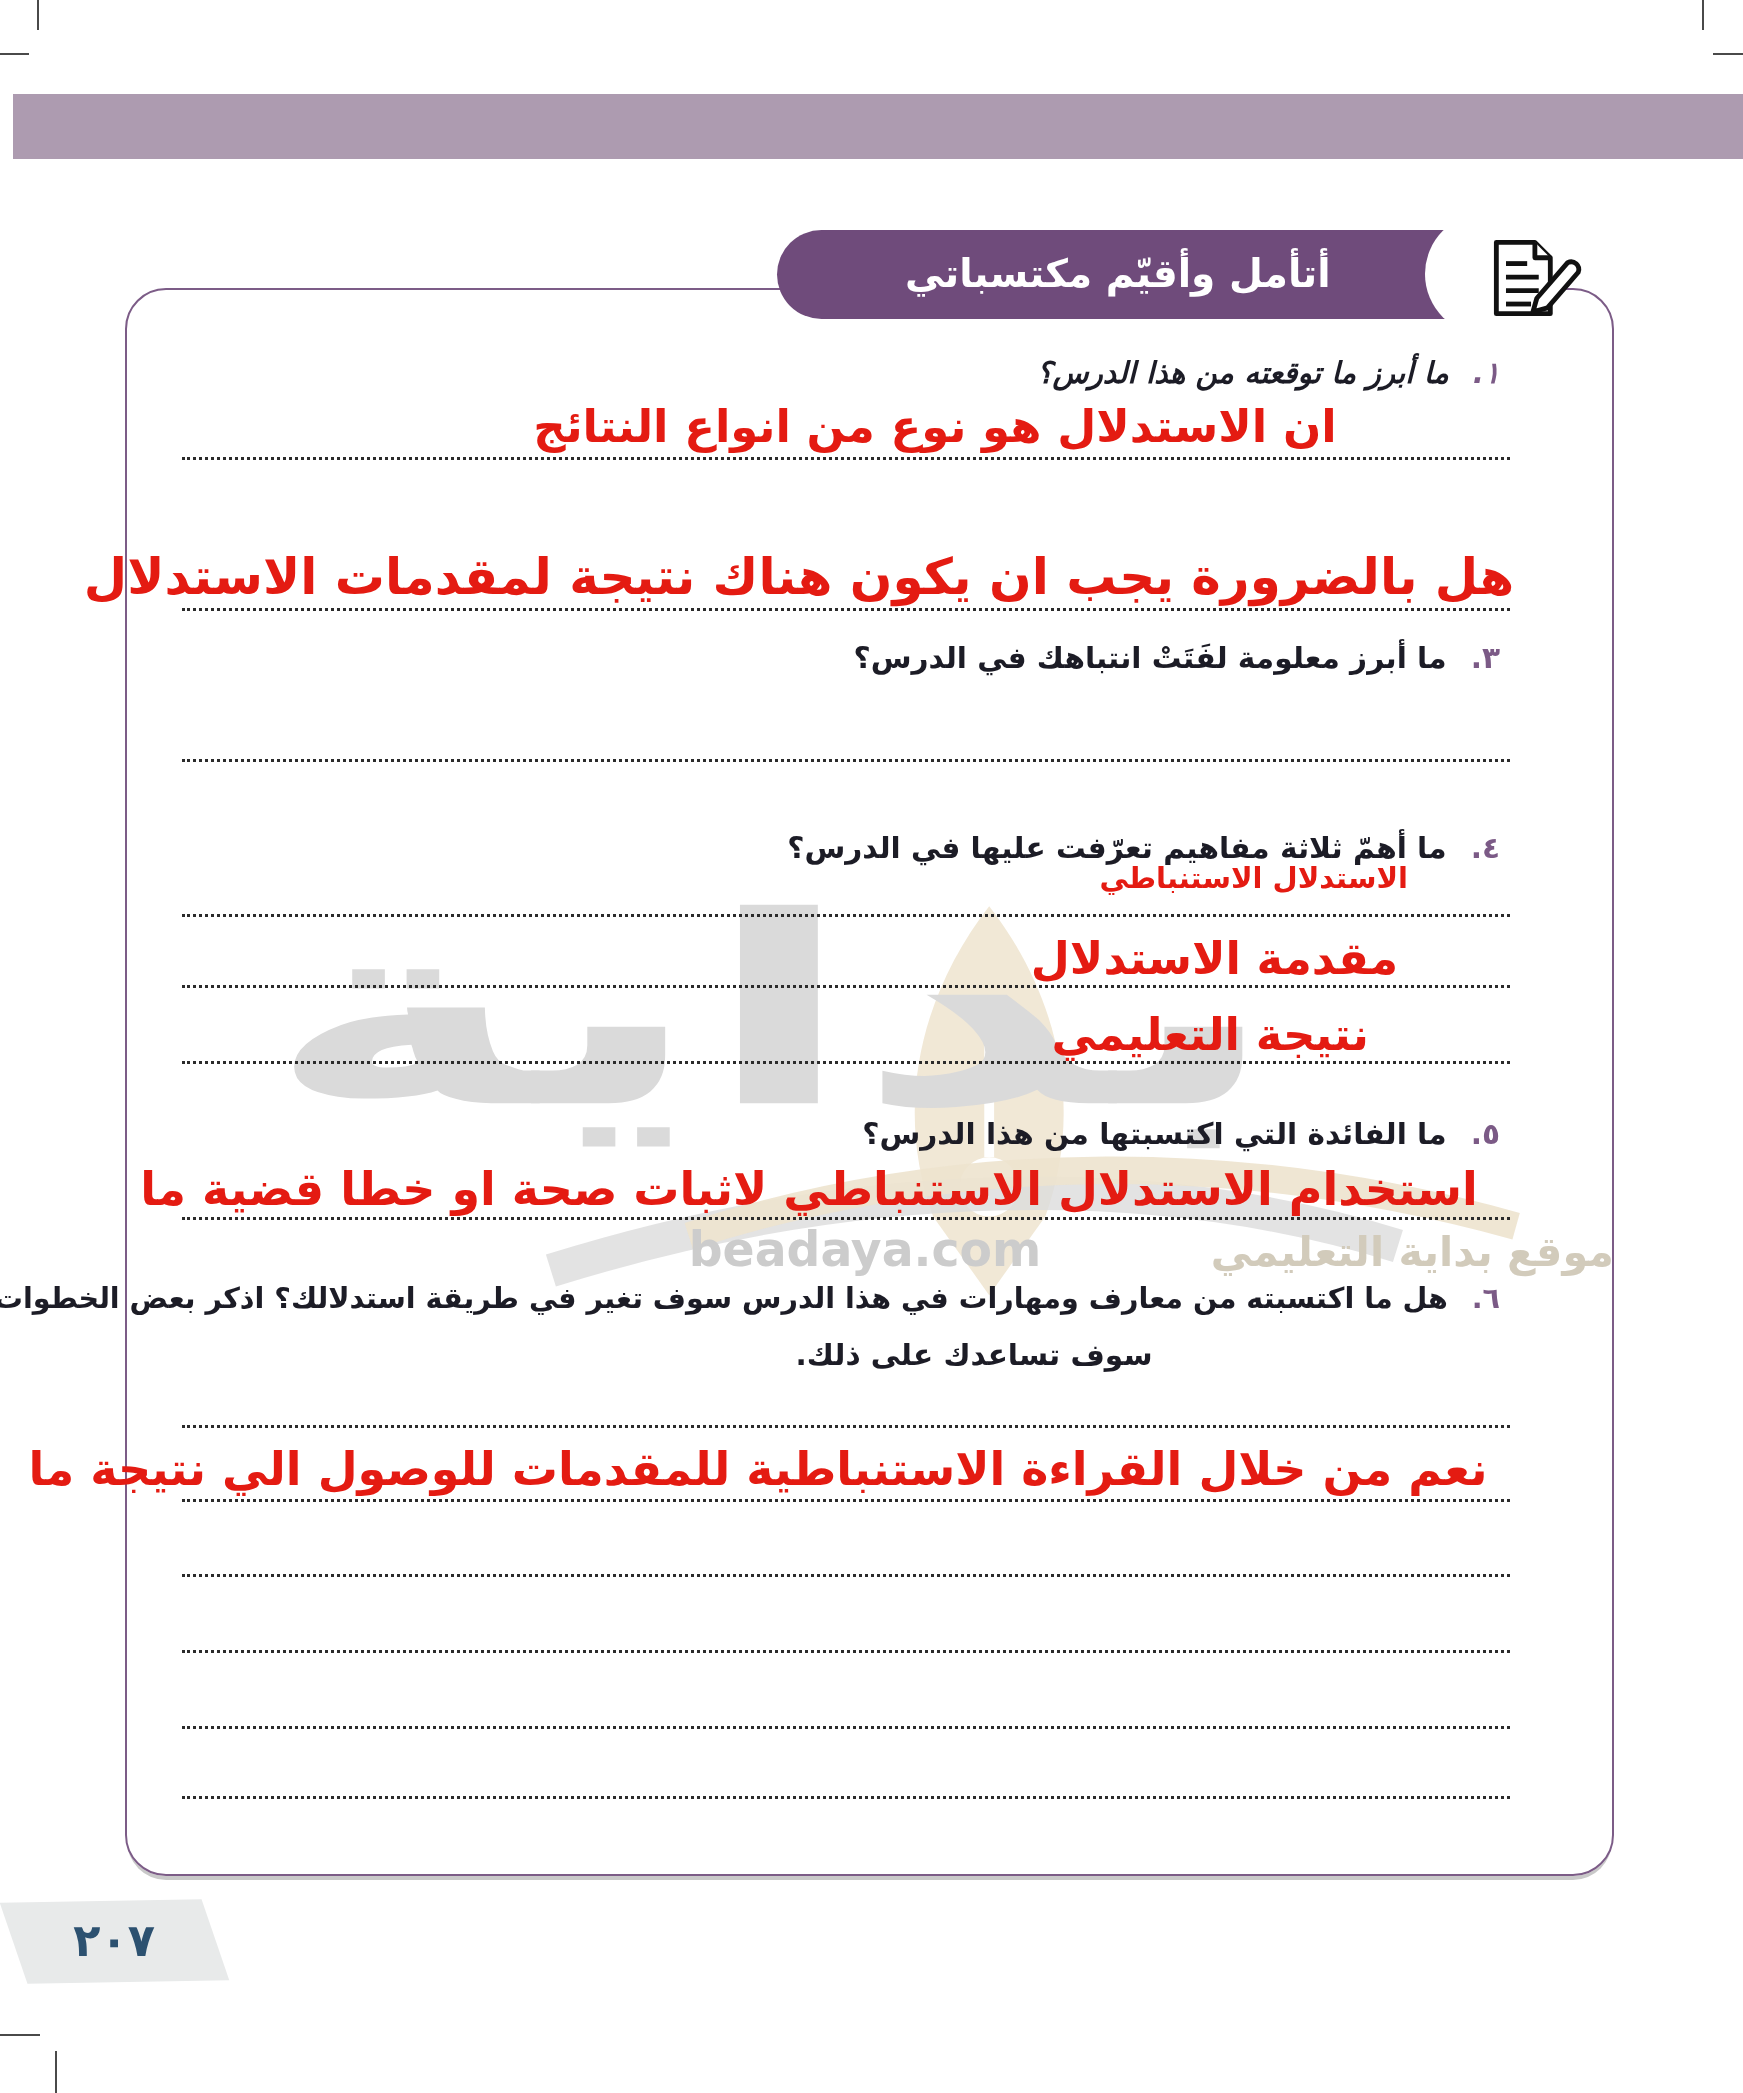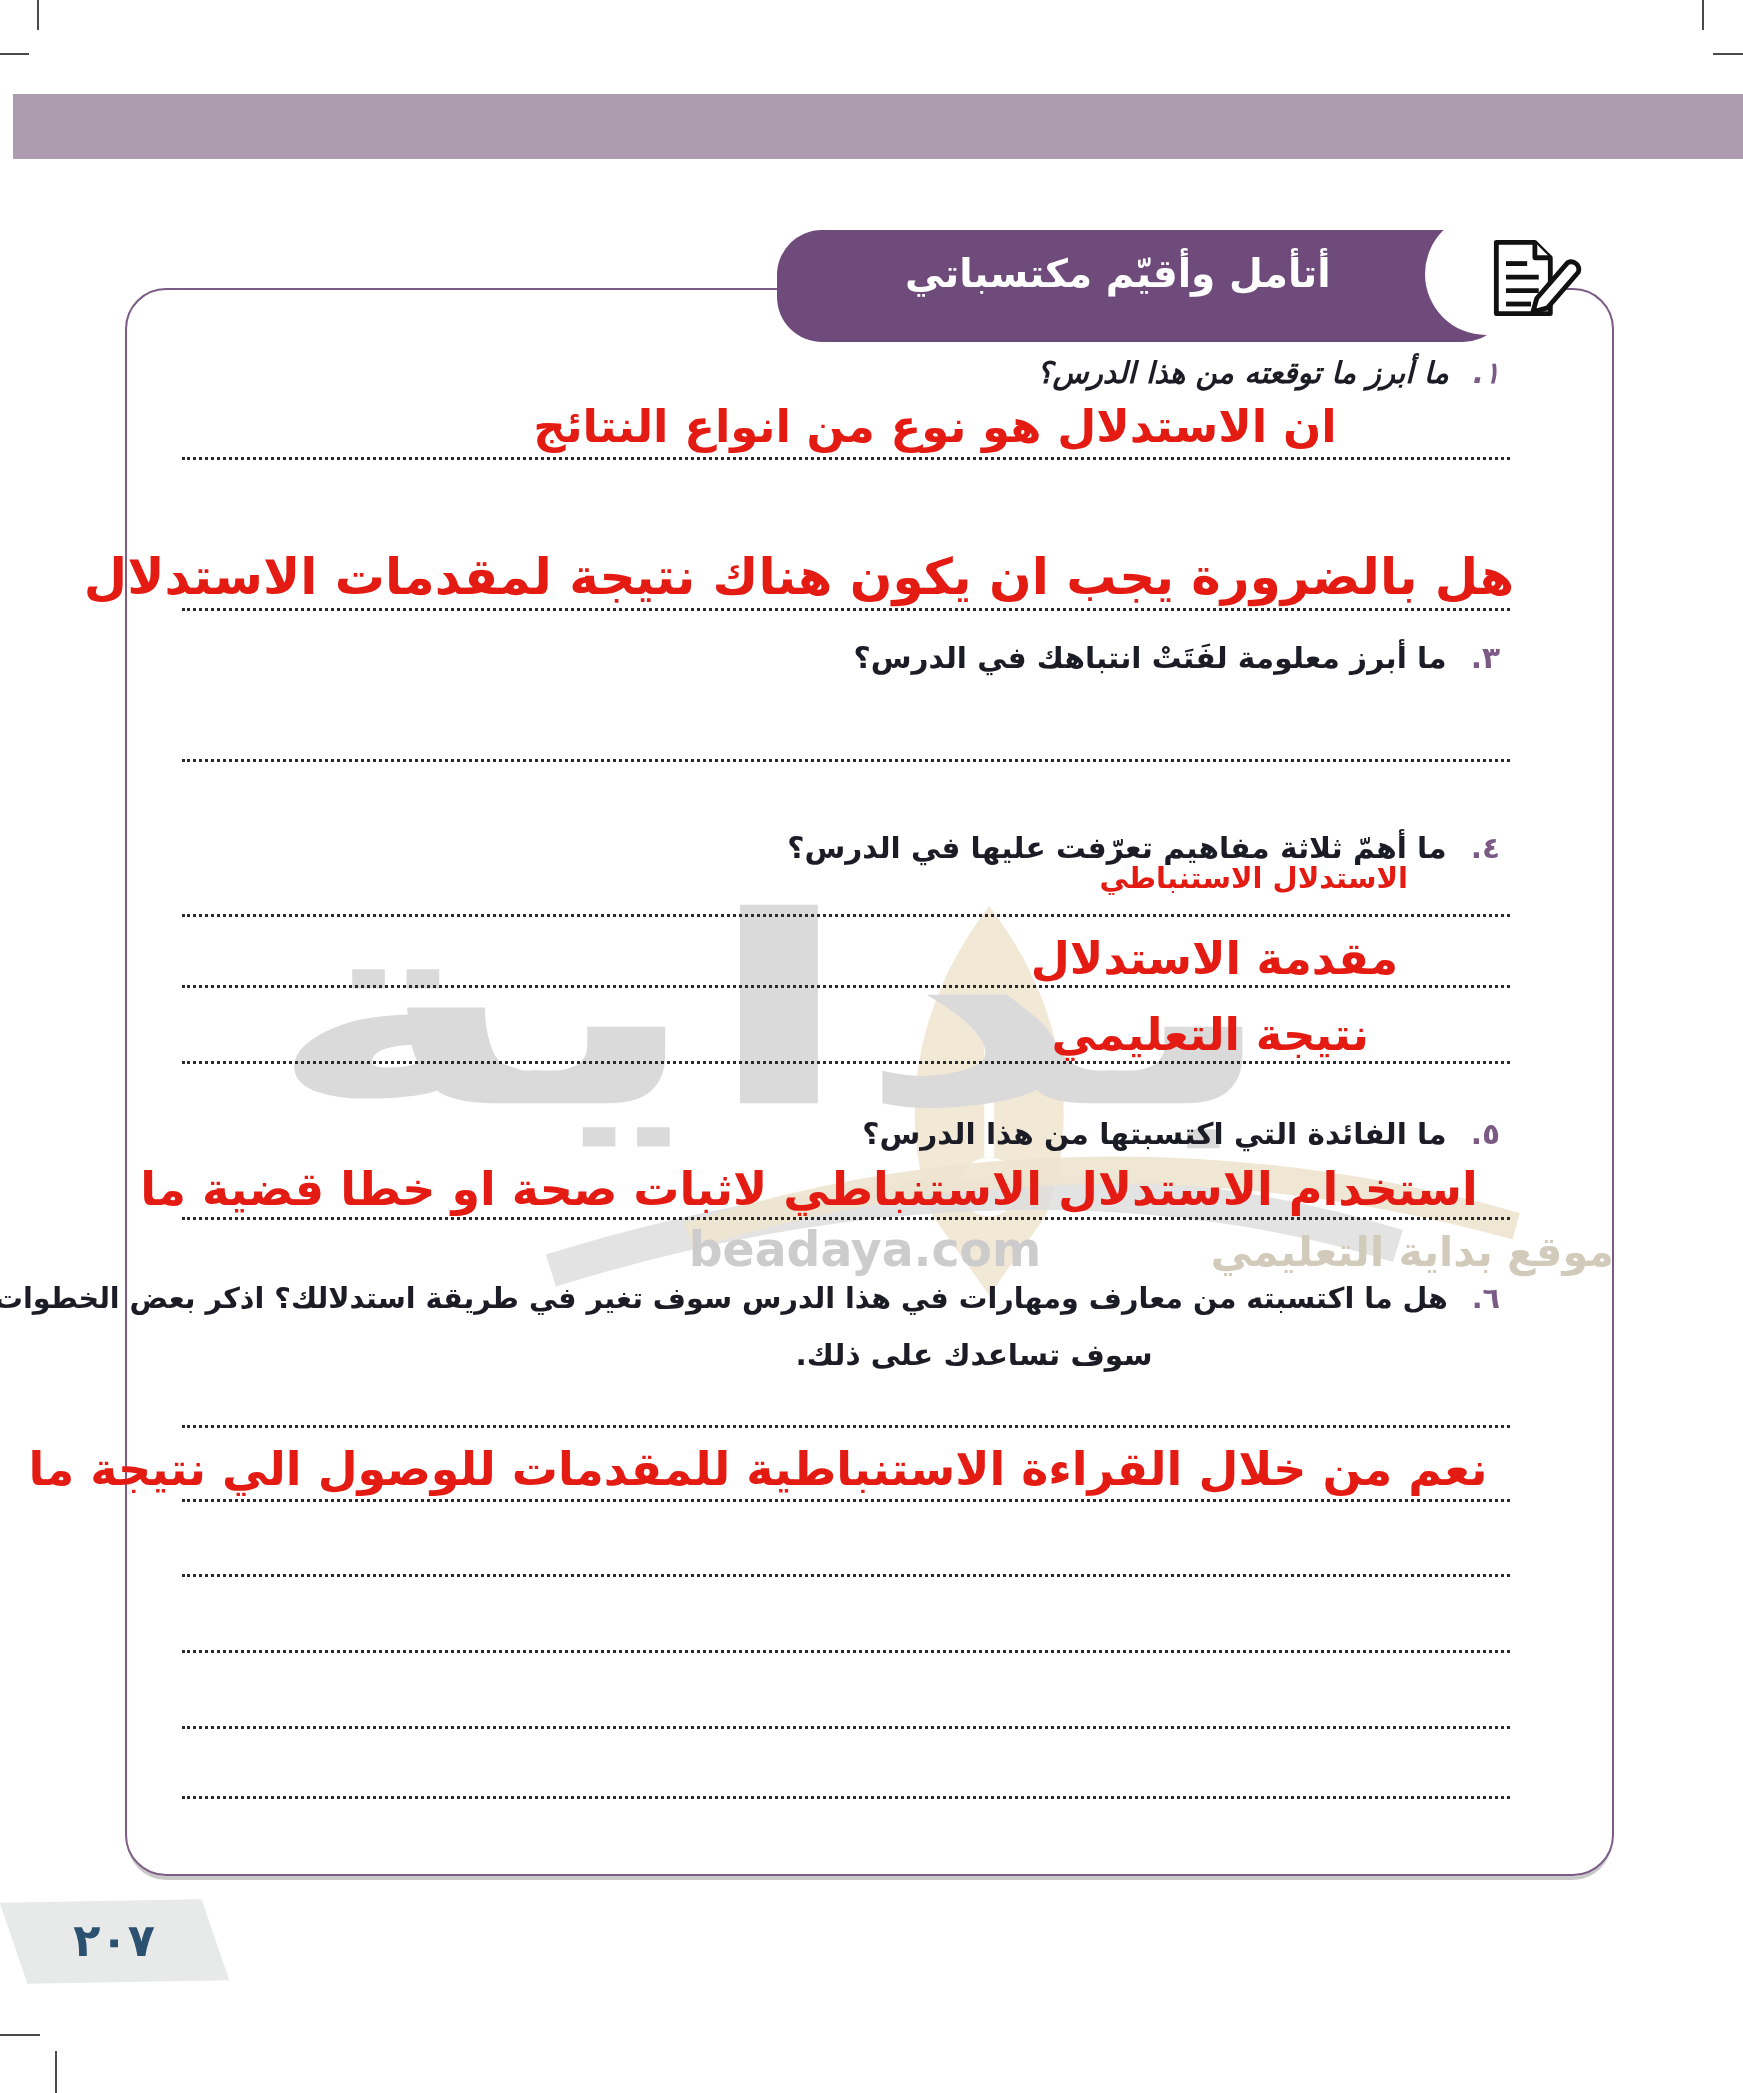--- a/index.html
+++ b/index.html
@@ -13,21 +13,21 @@
   
   .topbar { position:absolute; left:13.8px; top:94px; width:1730px; height:65px; background:#AD9BB0; }
   
   .frame {
     position:absolute; left:126px; top:288px; width:1489px; height:1588px;
     border:2.5px solid #7C5C87; border-radius:41px; background:transparent;
     box-shadow:0 5.9px 0 -2px #c9c9c9; z-index:1;
   }
   
   .badge {
-    position:absolute; left:778px; top:230px; width:731px; height:112px;
+    position:absolute; left:778px; top:230px; width:731px; height:89px;
     background:#6F4B7B; border-radius:45px; z-index:3;
     color:#ffffff; font-weight:700; font-size:39px; line-height:87px;
     text-align:center; padding-left:29.6px; padding-right:79px;
   }
   .badge-cut {
     position:absolute; left:1426px; top:213px; width:122px; height:122px;
     border-radius:50%; background:#ffffff; z-index:4;
   }
   .badge-icon { position:absolute; left:1480px; top:232px; z-index:5; }
   

